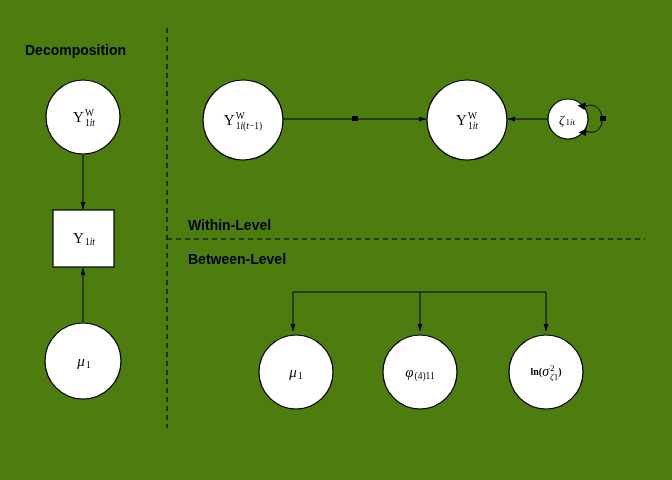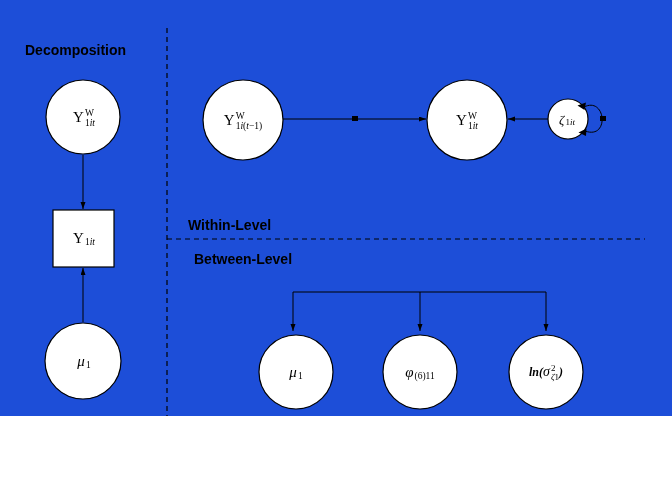--- a/index.html
+++ b/index.html
@@ -1,28 +1,28 @@
 <!DOCTYPE html>
 <html><head>
 <meta charset="utf-8">
 <style>
   html,body{margin:0;padding:0;background:#ffffff;}
-  #stage{position:relative;width:672px;height:416px;background:#1d4ed8;overflow:hidden;
+  #stage{position:relative;width:672px;height:480px;background:#4d7c0f;overflow:hidden;
          font-family:"Liberation Serif","DejaVu Serif",serif;color:#000;}
   #diagram-svg{position:absolute;left:0;top:0;}
   .heading{position:absolute;font-family:"Liberation Sans","DejaVu Sans",sans-serif;
            font-weight:bold;font-size:14px;color:#000;white-space:nowrap;line-height:1;}
   .mlabel{position:absolute;transform:translate(-50%,-50%);font-size:15px;color:#000;
           white-space:nowrap;line-height:1;display:flex;align-items:center;}
   .mbase{display:inline-block;}
   .stack{display:inline-flex;flex-direction:column;align-items:flex-start;
          font-size:9.5px;line-height:1;margin-left:1px;transform:translateY(1px);}
   .srow{display:block;min-height:9px;}
   .msub{font-size:9.5px;position:relative;top:4px;margin-left:1px;line-height:1;}
-  .mpre{font-weight:bold;font-size:12px;font-style:italic;}
+  .mpre{font-weight:bold;font-size:10px;}
   i{font-style:italic;text-align:center;}
 </style>
 </head>
 <body>
 
 <div id="stage">
 
   <svg id="diagram-svg" width="672" height="480" viewBox="0 0 672 480">
     <defs>
       <marker id="ah" markerWidth="9" markerHeight="7" refX="7" refY="2.5" orient="auto" markerUnits="userSpaceOnUse">
@@ -54,21 +54,21 @@
     <line x1="293" y1="292" x2="293" y2="331" stroke="#000" stroke-width="1" marker-end="url(#ah)"></line>
     <line x1="420" y1="292" x2="420" y2="331" stroke="#000" stroke-width="1" marker-end="url(#ah)"></line>
     <line x1="546" y1="292" x2="546" y2="331" stroke="#000" stroke-width="1" marker-end="url(#ah)"></line>
     <circle cx="296" cy="372" r="37" fill="#fff" stroke="#000" stroke-width="1.2"></circle>
     <circle cx="420" cy="372" r="37" fill="#fff" stroke="#000" stroke-width="1.2"></circle>
     <circle cx="546" cy="372" r="37" fill="#fff" stroke="#000" stroke-width="1.2"></circle>
   </svg>
 
   <div class="heading" style="left:25px;top:43px">Decomposition</div>
   <div class="heading" style="left:188px;top:218px">Within-Level</div>
-  <div class="heading" style="left:194px;top:252px">Between-Level</div>
+  <div class="heading" style="left:188px;top:252px">Between-Level</div>
 
   <div class="mlabel" style="left:84px;top:117px">
     <span class="mbase">Y</span>
       <span class="stack">
         <span class="srow">W</span>
         <span class="srow">1<i>it</i></span>
       </span>
   </div>
 
   <div class="mlabel" style="left:84px;top:238px">
@@ -102,21 +102,21 @@
       <span class="msub" style="font-size:9px;top:3px">1<i>it</i></span>
   </div>
 
   <div class="mlabel" style="left:296px;top:372px">
     <span class="mbase"><i>μ</i></span>
       <span class="msub">1</span>
   </div>
 
   <div class="mlabel" style="left:420px;top:372px">
     <span class="mbase"><i>φ</i></span>
-      <span class="msub">(6)11</span>
+      <span class="msub">(4)11</span>
   </div>
 
   <div class="mlabel" style="left:546px;top:372px;font-size:14px">
     <span class="mpre">ln(</span>
       <span class="mbase"><i>σ</i></span>
       <span class="stack" style="font-size:9px">
         <span class="srow">2</span>
         <span class="srow"><i>ζ</i>1</span>
       </span>
       <span class="mpre">)</span>

